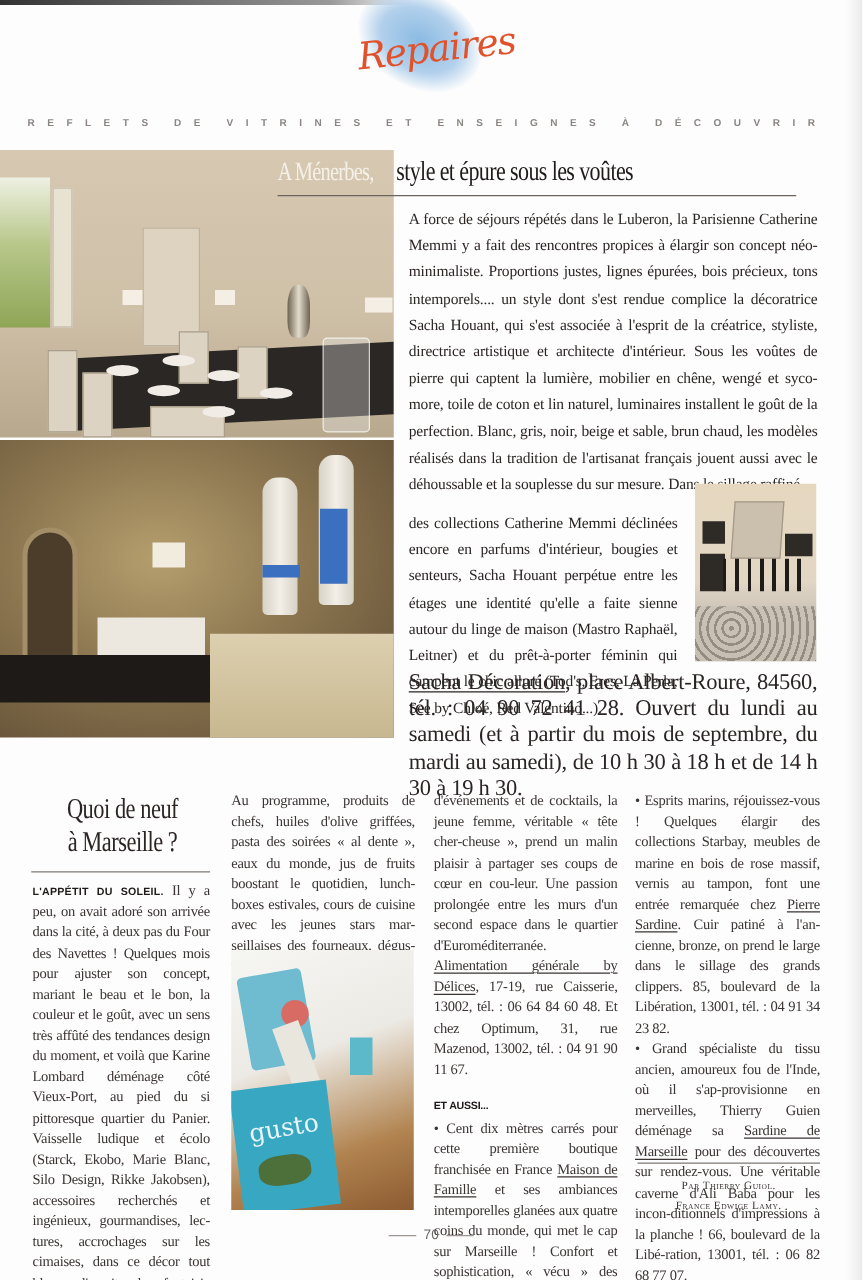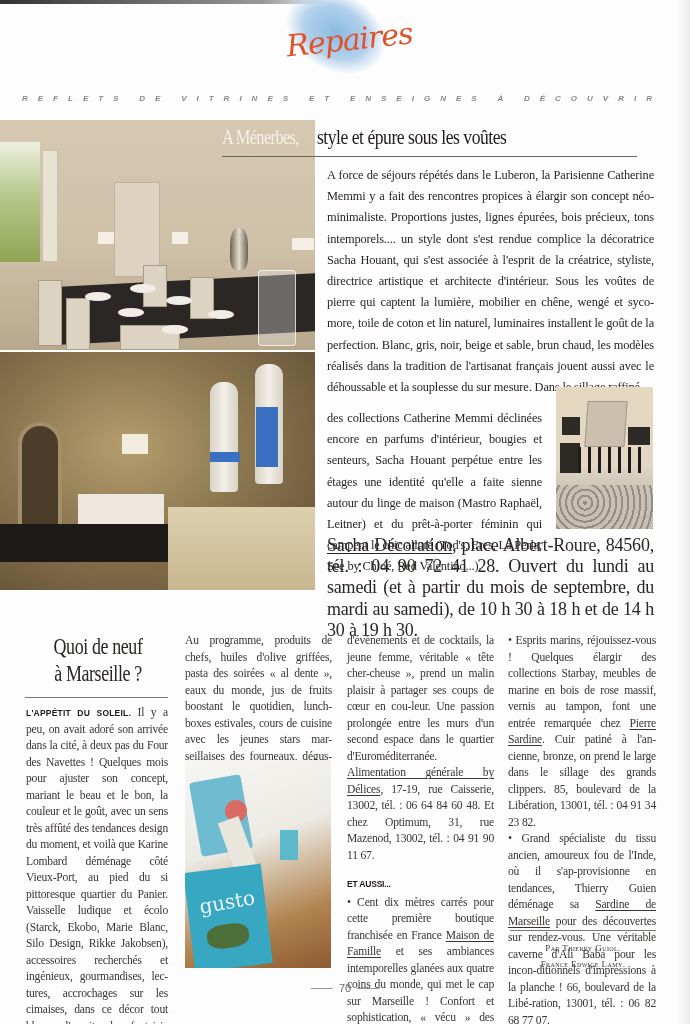--- a/index.html
+++ b/index.html
@@ -11,21 +11,21 @@
 
   
   .logo { position: absolute; left: 270px; top: 0; width: 130px; height: 80px; }
   .brush { position: absolute; left: 14px; top: -6px; width: 104px; height: 76px;
     background: radial-gradient(ellipse at 50% 50%, #7fb3df 0%, #a9cbea 45%, rgba(200,220,240,0) 72%);
     transform: rotate(28deg); border-radius: 40% 60% 55% 45%; opacity: 0.9; }
   .logo-text { position: absolute; left: 16px; top: 22px; font-family: "DejaVu Serif", serif; font-style: italic;
     font-size: 30px; color: #e0522c; letter-spacing: -1px; transform: rotate(-6deg); }
 
   .kicker { position: absolute; top: 94px; left: 22px; width: 640px; display: flex; justify-content: space-between;
-    font-family: "Liberation Sans", sans-serif; font-size: 8px; font-weight: bold; color: #8b8684; font-style: italic; }
+    font-family: "Liberation Sans", sans-serif; font-size: 8px; font-weight: bold; color: #8b8684; }
   .kicker span { display: inline-block; }
 
   
   .photo { position: absolute; overflow: hidden; }
   .photo-dining { left: 0; top: 120px; width: 315px; height: 230px;
     background: linear-gradient(180deg, #d6c8b1 0%, #cfc0a8 55%, #b8a88d 100%); }
   .photo-dining .window { position: absolute; left: 0; top: 22px; width: 40px; height: 120px;
     background: linear-gradient(180deg, #eef0e2 0%, #b7c78a 45%, #8fa556 100%); }
   .photo-dining .shutter { position: absolute; left: 42px; top: 30px; width: 16px; height: 112px; background: #e8e2d3; border: 1px solid #c8bfae; }
   .photo-dining .cabinet { position: absolute; left: 114px; top: 62px; width: 46px; height: 95px; background: #ddd3c0; border: 1px solid #bdb29d; }
@@ -196,21 +196,21 @@
 </div>
 
 <div class="col col3">
   <p><span>d'événements et de cocktails, la jeune femme, véritable « tête cher-cheuse », prend un malin plaisir à partager ses coups de cœur en cou-leur. Une passion prolongée entre les murs d'un second espace dans le quartier d'Euroméditerranée. </span><span class="u">Alimentation générale by Délices</span><span>, 17-19, rue Caisserie, 13002, tél. : 06 64 84 60 48. Et chez Optimum, 31, rue Mazenod, 13002, tél. : 04 91 90 11 67.</span></p>
   <div class="subhead">ET AUSSI...</div>
   <p><span>• Cent dix mètres carrés pour cette première boutique franchisée en France </span><span class="u">Maison de Famille</span><span> et ses ambiances intemporelles glanées aux quatre coins du monde, qui met le cap sur Marseille ! Confort et sophistication, « vécu » des collec-tions, le charme opère... 16, rue Lulli, 13001, tél. : 04 91 55 50 48.</span></p>
 </div>
 
 <div class="col col4">
   <p><span>• Esprits marins, réjouissez-vous ! Quelques élargir des collections Starbay, meubles de marine en bois de rose massif, vernis au tampon, font une entrée remarquée chez </span><span class="u">Pierre Sardine</span><span>. Cuir patiné à l'an-cienne, bronze, on prend le large dans le sillage des grands clippers. 85, boulevard de la Libération, 13001, tél. : 04 91 34 23 82.</span></p>
-  <p><span>• Grand spécialiste du tissu ancien, amoureux fou de l'Inde, où il s'ap-provisionne en tendances, Thierry Guien déménage sa </span><span class="u">Sardine de Marseille</span><span> pour des découvertes sur rendez-vous. Une véritable caverne d'Ali Baba pour les incon-ditionnels d'impressions à la planche ! 66, boulevard de la Libé-ration, 13001, tél. : 06 82 68 77 07.</span></p>
+  <p><span>• Grand spécialiste du tissu ancien, amoureux fou de l'Inde, où il s'ap-provisionne en merveilles, Thierry Guien déménage sa </span><span class="u">Sardine de Marseille</span><span> pour des découvertes sur rendez-vous. Une véritable caverne d'Ali Baba pour les incon-ditionnels d'impressions à la planche ! 66, boulevard de la Libé-ration, 13001, tél. : 06 82 68 77 07.</span></p>
 </div>
 
 <div class="credit-rule"></div>
 <div class="credits">
   <div>Par Thierry Guiol.</div>
   <div>France Edwige Lamy.</div>
 </div>
 
 <div class="folio">
   <span class="dash"></span>

